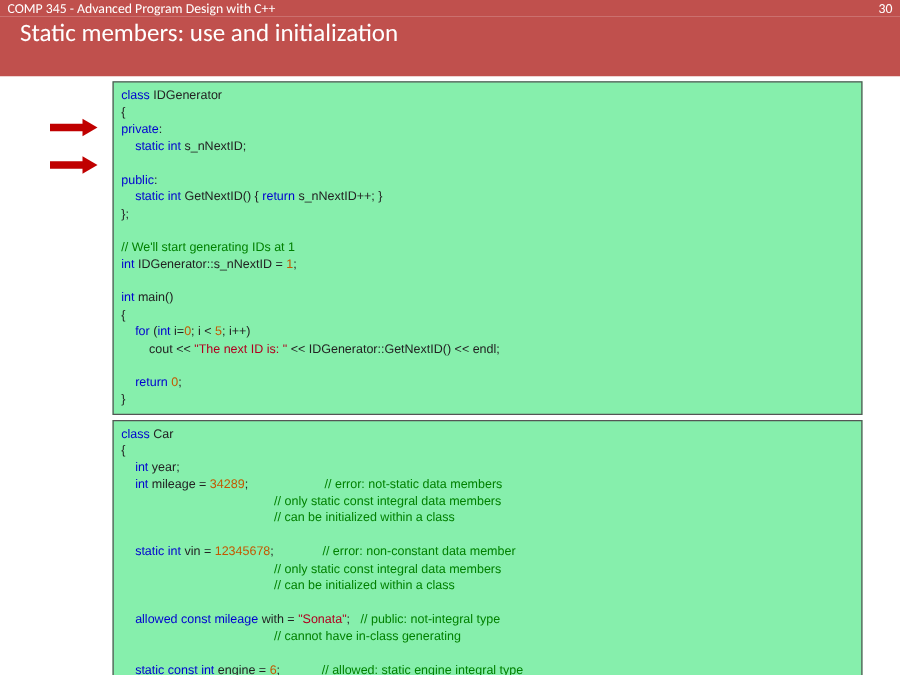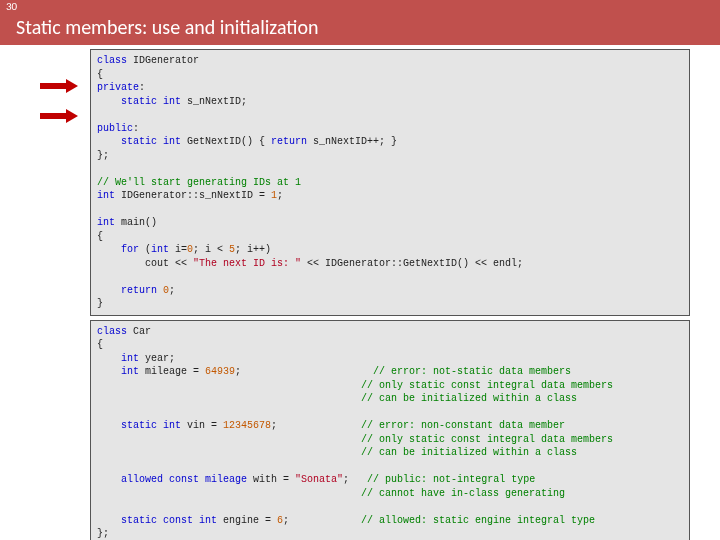--- a/index.html
+++ b/index.html
@@ -19,34 +19,34 @@
     font-size: 11px;
     display: flex;
     justify-content: space-between;
     align-items: center;
     padding: 0 6px;
   }
   .title-bar {
     background: #c0504d;
     color: #fff;
     font-size: 20px;
-    padding: 2px 16px 6px 16px;
+    padding: 2px 16px 22px 16px;
     font-weight: 300;
   }
   .content {
     flex: 1;
     position: relative;
     padding: 4px 10px 0 10px;
     display: flex;
     flex-direction: column;
   }
   .code-box {
     border: 1px solid #555;
-    background: #e5e5e5;
-    font-family: Liberation Mono, monospace;
+    background: #86efac;
+    font-family: Liberation Sans, sans-serif;
     font-size: 10px;
     line-height: 1.35;
     padding: 4px 6px;
     margin-left: 80px;
     margin-right: 20px;
     white-space: pre;
     color: #222;
     overflow: hidden;
   }
   .code-box-1 { margin-bottom: 4px; }
@@ -80,20 +80,21 @@
     border-bottom: 7px solid transparent;
     border-left: 12px solid #c00000;
   }
   .arrow1 { top: 34px; }
   .arrow2 { top: 64px; }
 </style>
 </head>
 <body>
 
 <div class="header-bar">
+  <span>COMP 345 - Advanced Program Design with C++</span>
   <span>30</span>
 </div>
 
 <div class="title-bar">Static members: use and initialization</div>
 
 <div class="content">
 
   <div class="arrow arrow1">
     <div class="shaft"></div>
       <div class="head"></div>
@@ -119,21 +120,21 @@
 <span>{</span>
 <span class="kw">    for</span><span> (</span><span class="kw">int</span><span> i=</span><span class="num">0</span><span>; i &lt; </span><span class="num">5</span><span>; i++)</span>
 <span>        cout &lt;&lt; </span><span class="str">"The next ID is: "</span><span> &lt;&lt; IDGenerator::GetNextID() &lt;&lt; endl;</span>
 
 <span class="kw">    return </span><span class="num">0</span><span>;</span>
 <span>}</span></div>
 
   <div class="code-box code-box-2"><span class="kw">class</span><span> Car</span>
 <span>{</span>
 <span class="kw">    int</span><span> year;</span>
-<span class="kw">    int</span><span> mileage = </span><span class="num">64939</span><span>;                      </span><span class="err-cmt">// error: not-static data members</span>
+<span class="kw">    int</span><span> mileage = </span><span class="num">34289</span><span>;                      </span><span class="err-cmt">// error: not-static data members</span>
                                             <span class="err-cmt">// only static const integral data members</span>
                                             <span class="err-cmt">// can be initialized within a class</span>
 
 <span class="kw">    static int</span><span> vin = </span><span class="num">12345678</span><span>;              </span><span class="err-cmt">// error: non-constant data member</span>
                                             <span class="err-cmt">// only static const integral data members</span>
                                             <span class="err-cmt">// can be initialized within a class</span>
 
 <span class="kw">    allowed const</span><span> </span><span class="type">mileage</span><span> with = </span><span class="str">"Sonata"</span><span>;   </span><span class="err-cmt">// public: not-integral type</span>
                                             <span class="err-cmt">// cannot have in-class generating</span>
 

